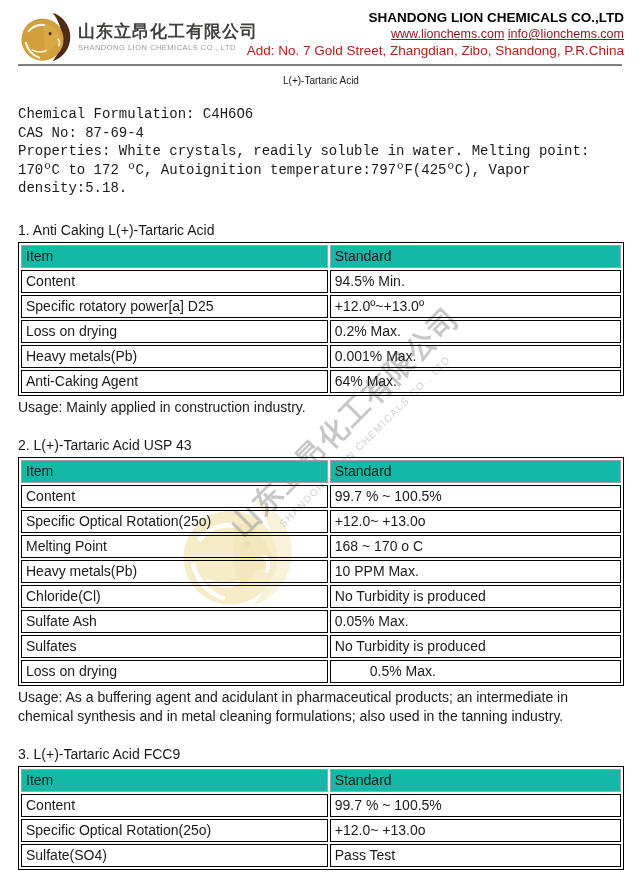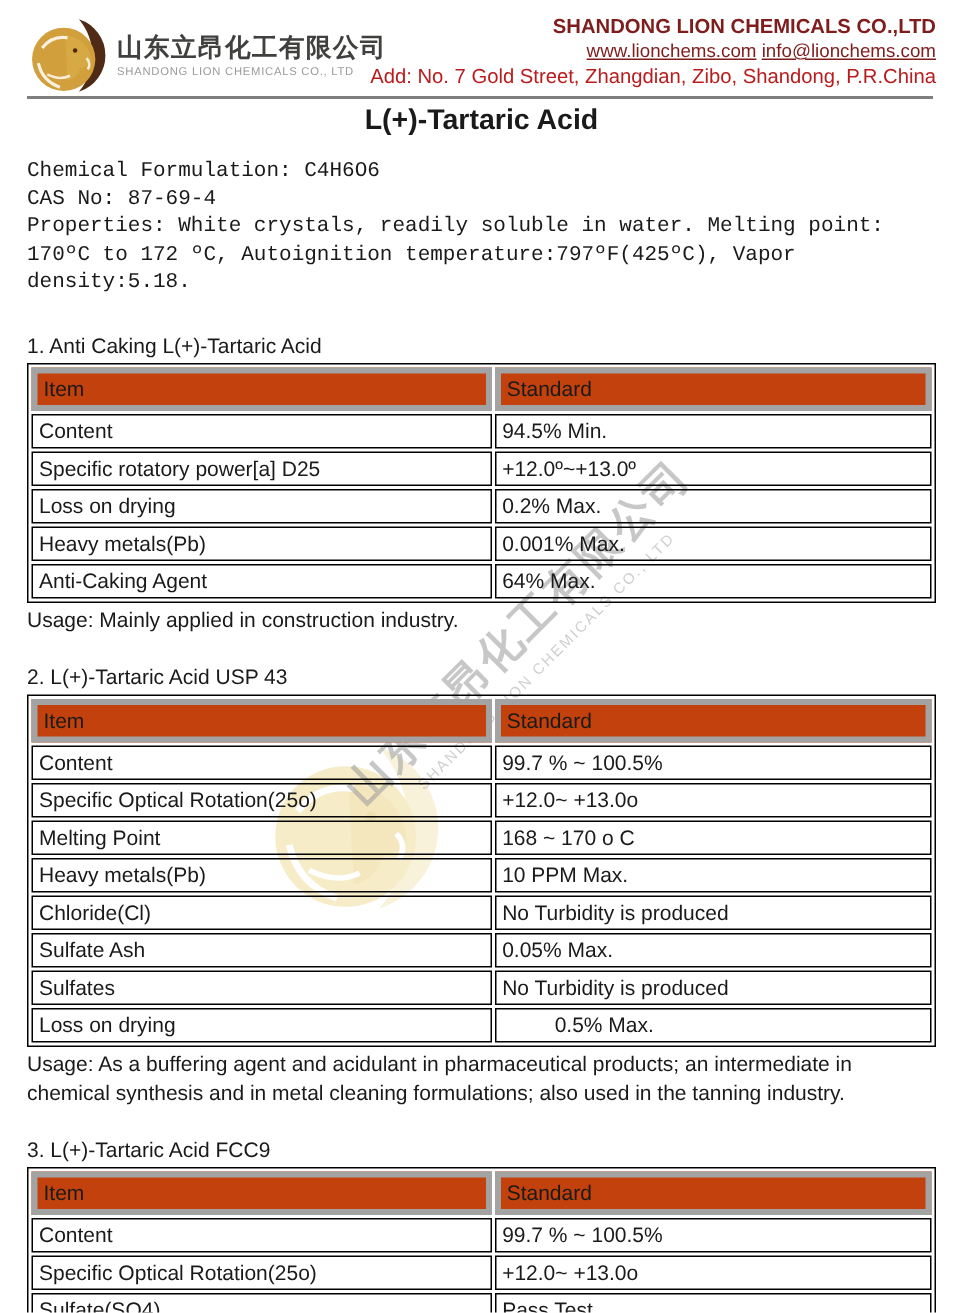--- a/index.html
+++ b/index.html
@@ -20,44 +20,44 @@
   .page{position:relative;z-index:1;padding:8px 17px 0 18px;}
   
   .hdr{position:relative;height:52px;}
   .hdr-rule{position:absolute;left:0;right:2px;top:56px;height:0;border-top:2px solid #7f7f7f;}
   .brand{position:absolute;left:0;top:2px;display:flex;align-items:center;z-index:2;}
   .brand svg{width:54px;height:54px;display:block;}
   .brand-names{margin-left:6px;}
   .brand-cn{font-size:17px;font-weight:bold;color:#40403e;letter-spacing:1px;line-height:19px;}
   .brand-en{font-size:7.5px;color:#9a9a9a;letter-spacing:.5px;line-height:9px;margin-top:2px;}
   .hdr-right{position:absolute;right:0;top:2px;text-align:right;}
-  .hdr-company{font-size:13.5px;font-weight:bold;line-height:16px;color:#7f1d1d;}
+  .hdr-company{font-size:13.5px;font-weight:bold;line-height:16px;color:#000000;}
   .hdr-links{font-size:12.5px;line-height:16px;}
   .hdr-links a{color:#7f1d1d;text-decoration:underline;}
   .hdr-address{font-size:13.5px;line-height:17px;color:#b91c1c;}
   
-  .doc-title{text-align:center;font-weight:bold;font-size:19px;margin-top:12px;line-height:18px;}
+  .doc-title{text-align:center;font-weight:normal;font-size:10px;margin-top:12px;line-height:18px;}
   .intro{margin-top:15px;font-size:14px;line-height:18.5px;font-family:Liberation Mono, monospace;}
   .intro p{margin:0;}
   
   .sec-heading{font-size:14px;margin:0;line-height:18px;}
   .sec{margin:0;}
   .sec .sec-heading{margin-top:20px;}
   .sec:first-of-type .sec-heading{margin-top:23px;}
   table.spec{
     width:100%;border-collapse:separate;border-spacing:2px;
     border:1.5px solid #000;margin-top:3px;table-layout:fixed;
   }
   table.spec td,table.spec th{
     border:1px solid #000;background:transparent;
     font-size:14px;font-weight:normal;text-align:left;
     padding:1px 4px 2px 4px;line-height:18px;height:18px;
     overflow:hidden;white-space:nowrap;
   }
-  table.spec th{background:#c2410c;border:4px solid #a3a3a3;}
+  table.spec th{background:#14b8a6;border:1px solid #a3a3a3;}
   col.c-item{width:51.3%;}
   col.c-std{width:48.7%;}
   .usage{font-size:14px;line-height:18.5px;margin:2px 0 0 0;}
 </style>
 </head>
 <body>
 
 <div class="watermark">
   <div class="wm-lion">
     <svg viewBox="0 0 64 64">

